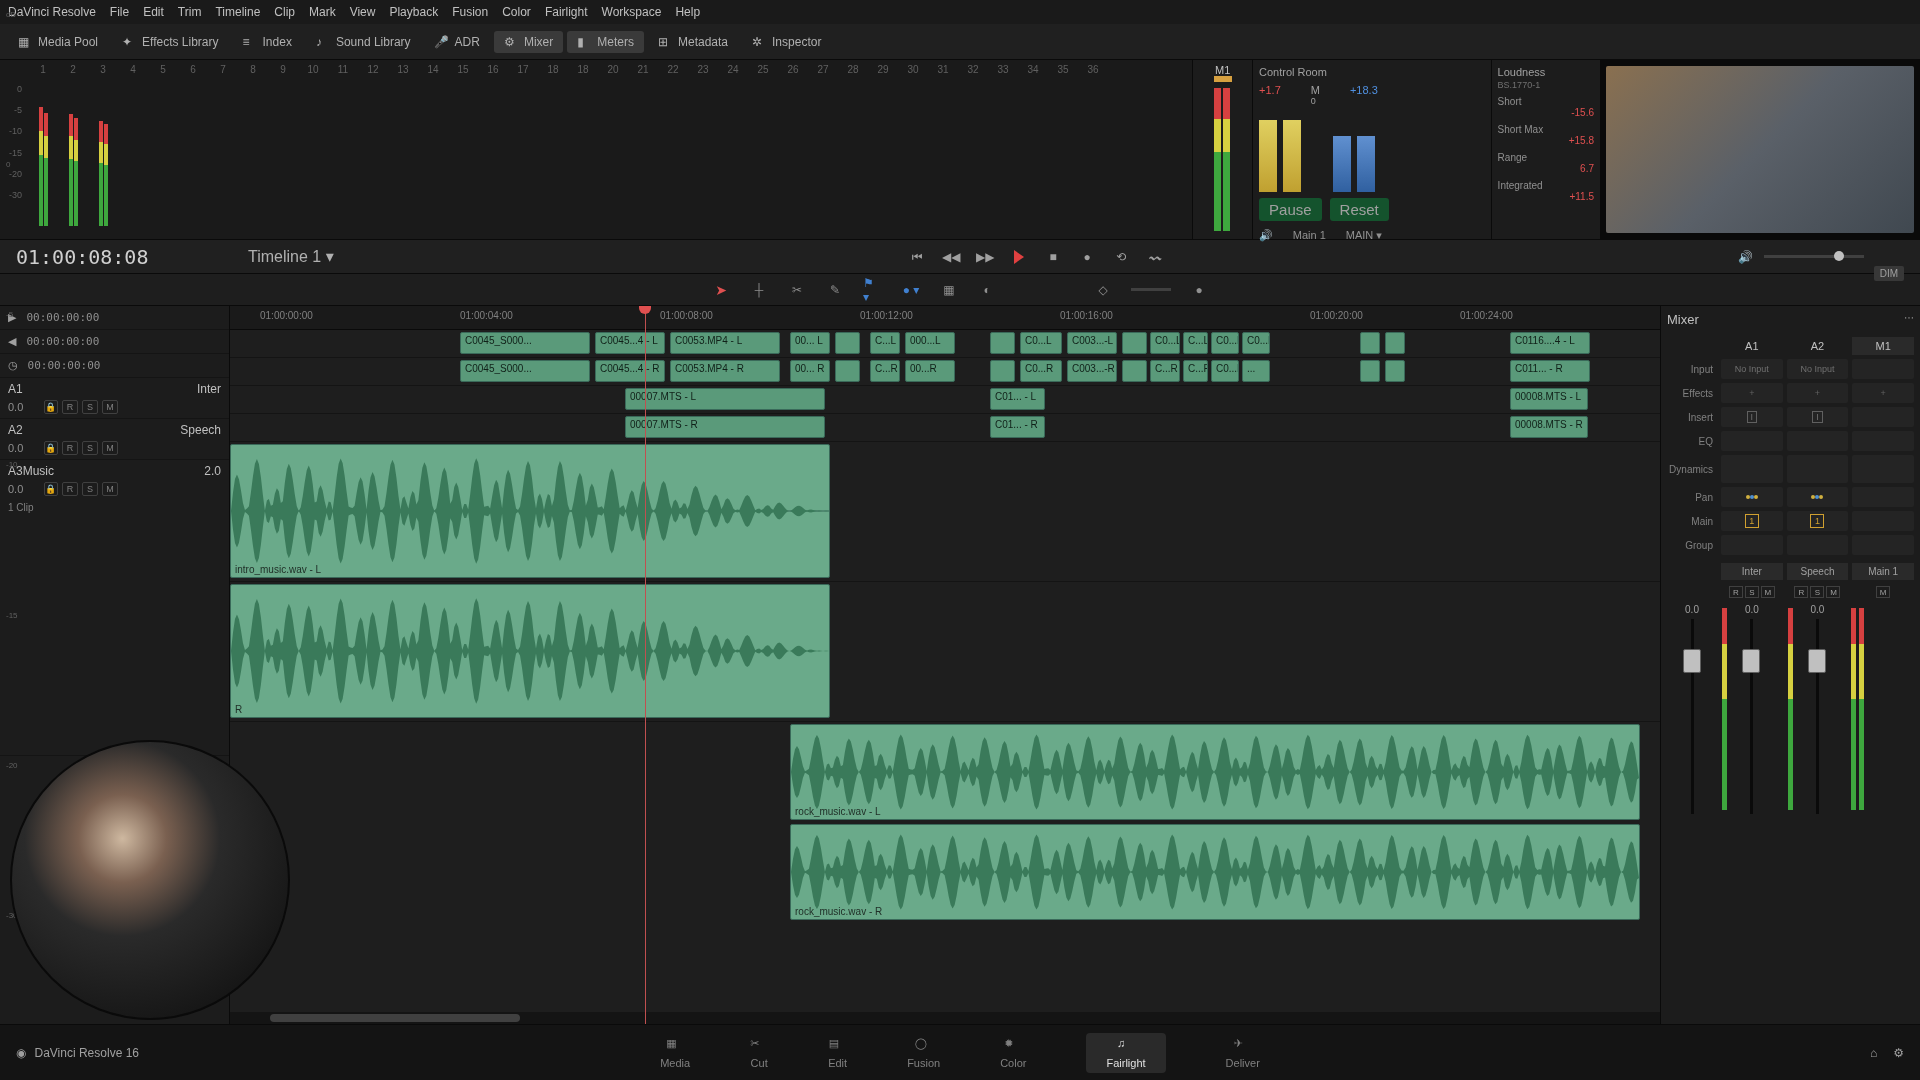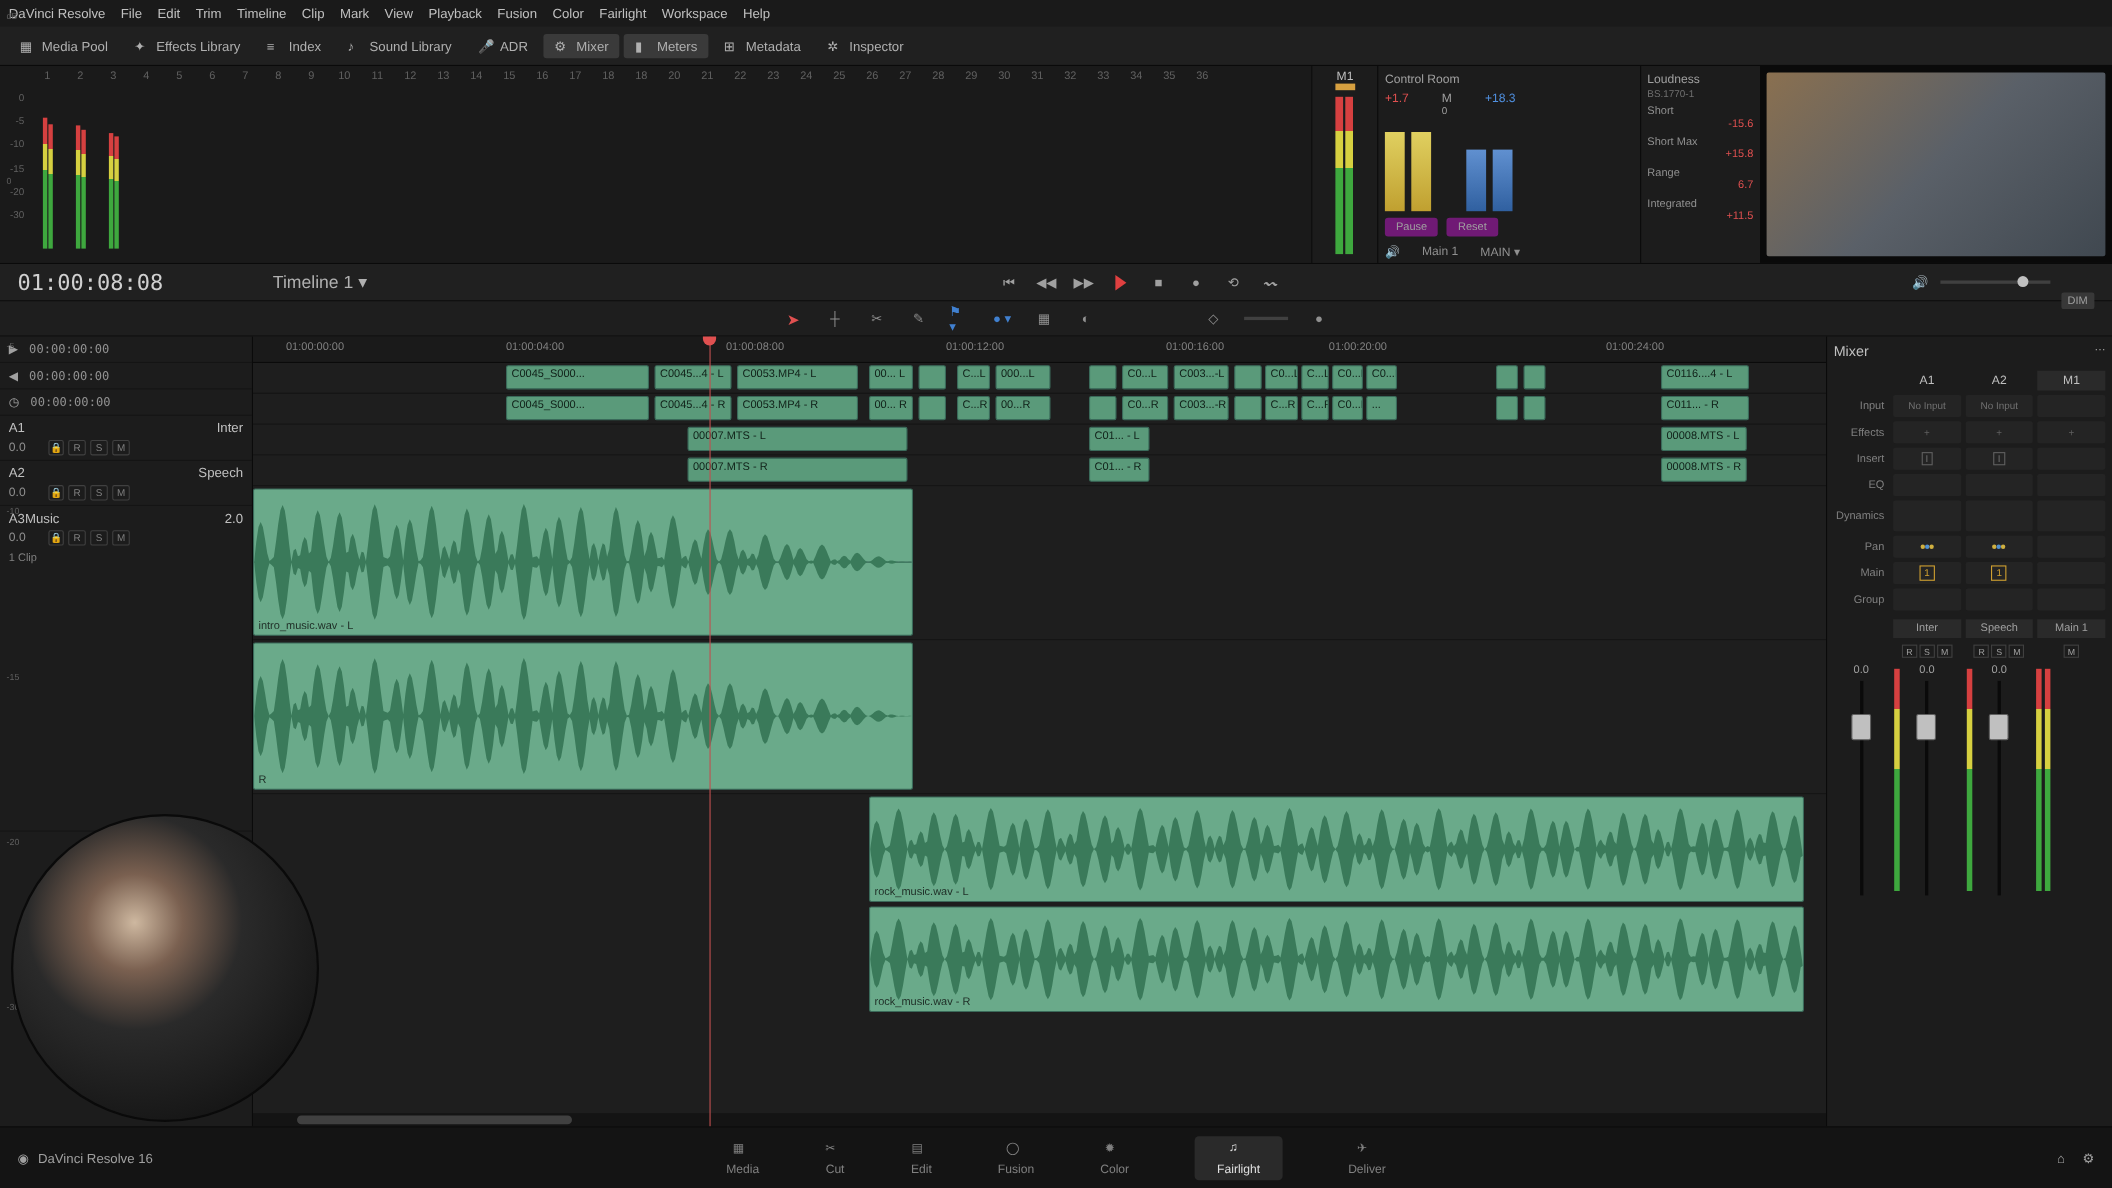--- a/index.html
+++ b/index.html
@@ -38,21 +38,21 @@
 .cr-header { display:flex; justify-content:space-between; }
 .cr-title { font-size:11px; color:#a0a0a0; }
 .cr-sub { display:flex; gap:30px; margin-top:6px; font-size:11px; }
 .cr-val-pos { color:#e05050; }
 .cr-val-blue { color:#5090e0; }
 .cr-meters { display:flex; gap:6px; margin-top:6px; height:80px; align-items:flex-end; }
 .cr-bar { width:18px; }
 .cr-bar.yellow { background:linear-gradient(to top,#c0a030,#e0d060); height:90%; }
 .cr-bar.blue { background:linear-gradient(to top,#3060a0,#6090d0); height:70%; }
 .cr-buttons { display:flex; gap:8px; margin-top:6px; }
-.cr-btn { background:#701a75; padding:3px 10px; border-radius:3px; font-size:10px; cursor:pointer;text-align:center; }
+.cr-btn { background:#14532d; padding:3px 10px; border-radius:3px; font-size:15px; cursor:pointer;text-align:center; }
 .main-dd { display:flex; gap:20px; margin-top:8px; font-size:11px; color:#909090; }
 
 .loudness-panel { width:110px; background:#1c1c1c; padding:6px; border-left:1px solid #0a0a0a; font-size:10px; }
 .loudness-panel .ln-title { font-size:11px; color:#a0a0a0; }
 .ln-row { margin-top:6px; }
 .ln-label { color:#909090; }
 .ln-val { color:#e05050; text-align:right; }
 
 .preview { flex:1; background:#0a0a0a; position:relative; min-width:320px; }
 .preview-img { position:absolute; inset:6px; background: linear-gradient(135deg,#8a7050 0%, #5a6068 50%, #404850 100%); border-radius:2px; }
@@ -462,21 +462,21 @@
     </div>
   </div>
 
   <div class="timeline-area">
     <div class="ruler" id="ruler">
         <div class="ruler-tick" style="left: 30px;">01:00:00:00</div>
         <div class="ruler-tick" style="left: 230px;">01:00:04:00</div>
         <div class="ruler-tick" style="left: 430px;">01:00:08:00</div>
         <div class="ruler-tick" style="left: 630px;">01:00:12:00</div>
         <div class="ruler-tick" style="left: 830px;">01:00:16:00</div>
-        <div class="ruler-tick" style="left: 978px;">01:00:20:00</div>
+        <div class="ruler-tick" style="left: 1080px;">01:00:20:00</div>
         <div class="ruler-tick" style="left: 1230px;">01:00:24:00</div>
       </div>
     <div class="playhead" id="playhead" style="left: 415px;">
         <div class="playhead-head"></div>
       </div>
     <div class="clips-area">
       <div class="clip-row" id="a1L">
           <div class="clip" style="left: 230px; width: 130px;">C0045_S000...</div>
           <div class="clip" style="left: 365px; width: 70px;">C0045...4 - L</div>
           <div class="clip" style="left: 440px; width: 110px;">C0053.MP4 - L</div>

